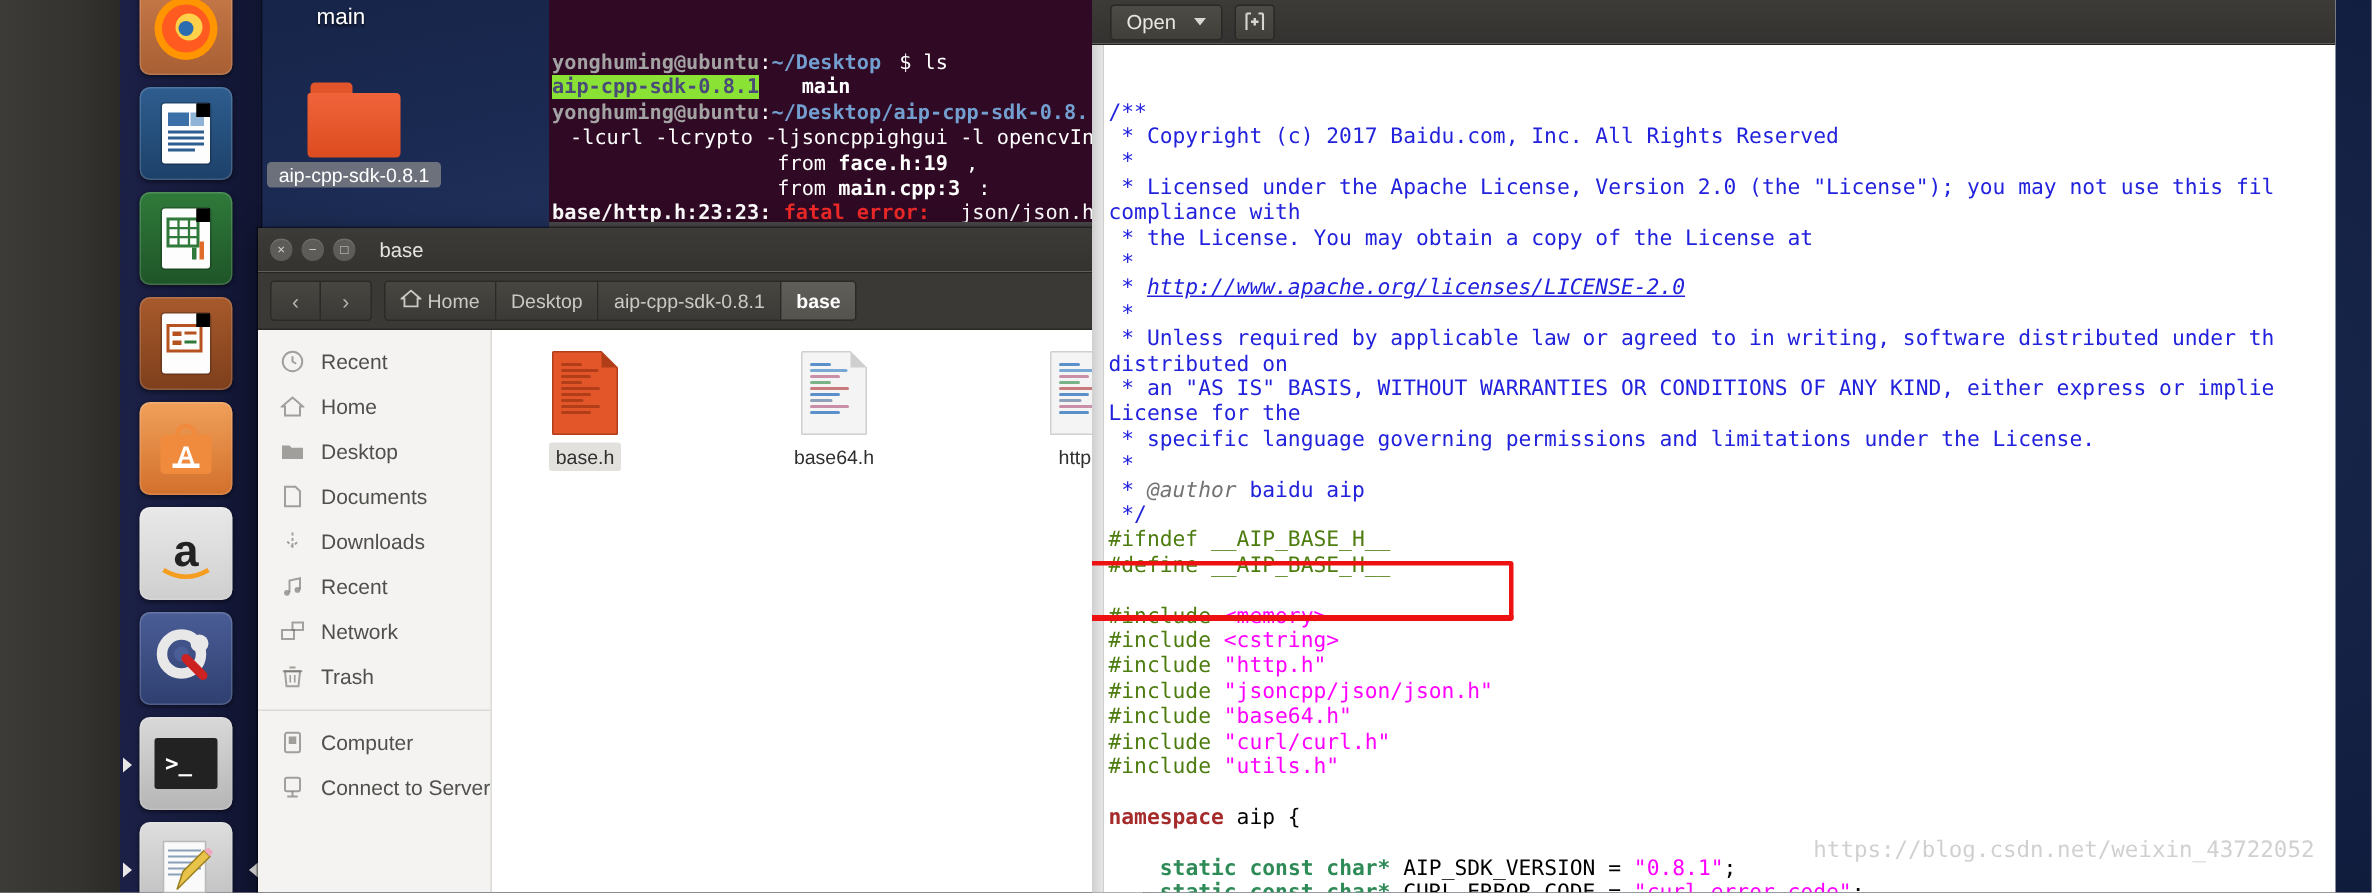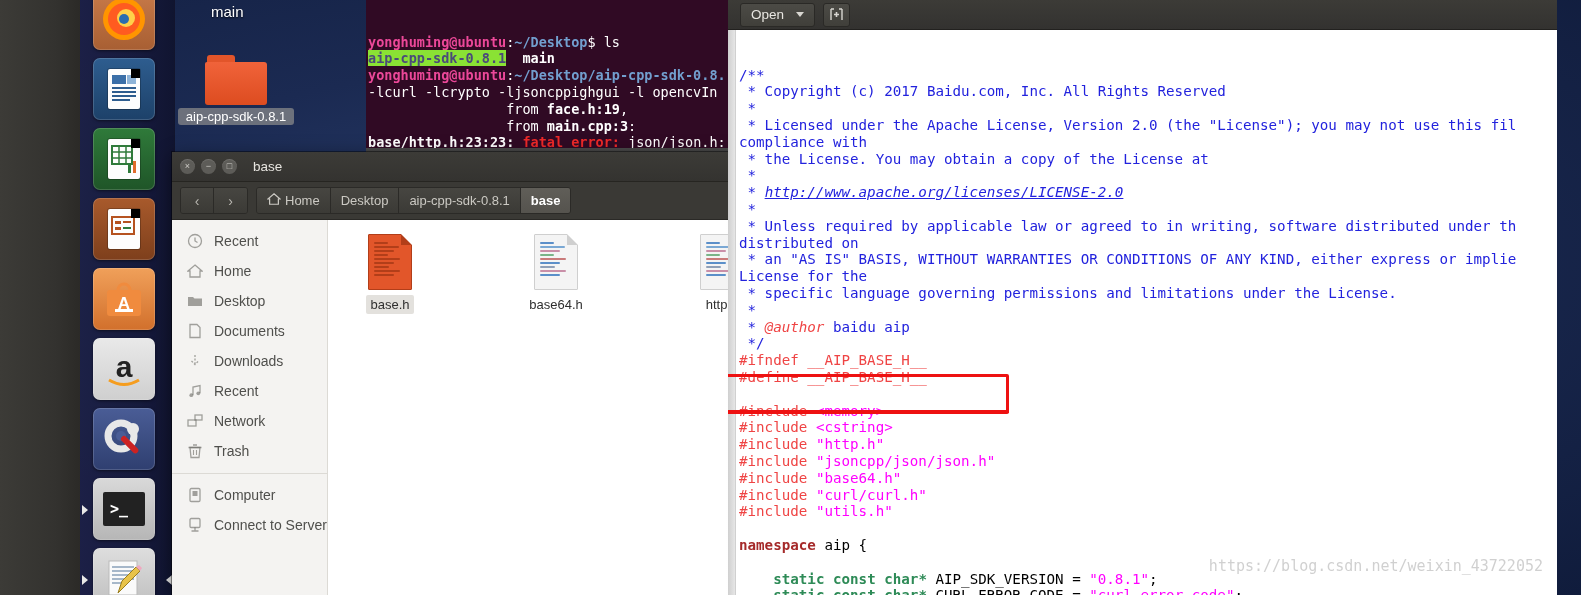--- a/index.html
+++ b/index.html
@@ -86,24 +86,24 @@
   }
 
   
   #terminal{
     position:absolute; left:366px; top:0; width:390px; height:155px;
     background:#300a24; overflow:hidden;
     font-family:"DejaVu Sans Mono","Liberation Mono",monospace;
     font-size:13.5px; line-height:16.8px; white-space:pre;
   }
   #terminal .tline{ padding-left:2px; }
-  .t-user{ color:#ec4899; font-weight:bold; }
+  .t-user{ color:#a3a3a3; font-weight:bold; }
   .t-colon{ color:#ffffff; }
   .t-path{ color:#729fcf; font-weight:bold; }
-  .t-plain{ color:#ffffff; }
+  .t-plain{ color:#ffffff;margin-left:12px; }
   .t-bold{ color:#ffffff; font-weight:bold; }
   .t-err{ color:#ef2929; font-weight:bold; }
   .t-sel{ background:#8ae234; color:#4a4a7a; font-weight:bold; }
   #terminal-bottom-edge{
     position:absolute;left:366px;top:148px;width:390px;height:8px;
     background:linear-gradient(#4c4c4c,#3b3b3b);
   }
 
   
   #nautilus{
@@ -198,22 +198,22 @@
     border-right:1px solid #d0d0d0;
   }
   #code{
     position:absolute;left:8px;top:30px;right:0;bottom:0;
     font-family:"DejaVu Sans Mono","Liberation Mono",monospace;
     font-size:14.2px; line-height:16.8px; white-space:pre;
     padding-left:3px; padding-top:3px; color:#000;
   }
   .c-comment{ color:#2222dd; }
   .c-link{ color:#2222dd; text-decoration:underline; font-style:italic; }
-  .c-italic{ color:#ef4444; font-style:italic; }
-  .c-pre{ color:#ef4444; }
+  .c-italic{ color:#737373; font-style:italic; }
+  .c-pre{ color:#4d7c0f; }
   .c-inc{ color:#ff00ff; }
   .c-kw{ color:#a52a2a; font-weight:bold; }
   .c-type{ color:#2e8b57; font-weight:bold; }
   .c-id{ color:#000000; }
   .c-str{ color:#ff00ff; }
   #redbox{
     position:absolute; left:-25px; top:344px; width:298px; height:40px;
     border:3px solid #ee1111; border-radius:2px; pointer-events:none;
   }
   #strike{

